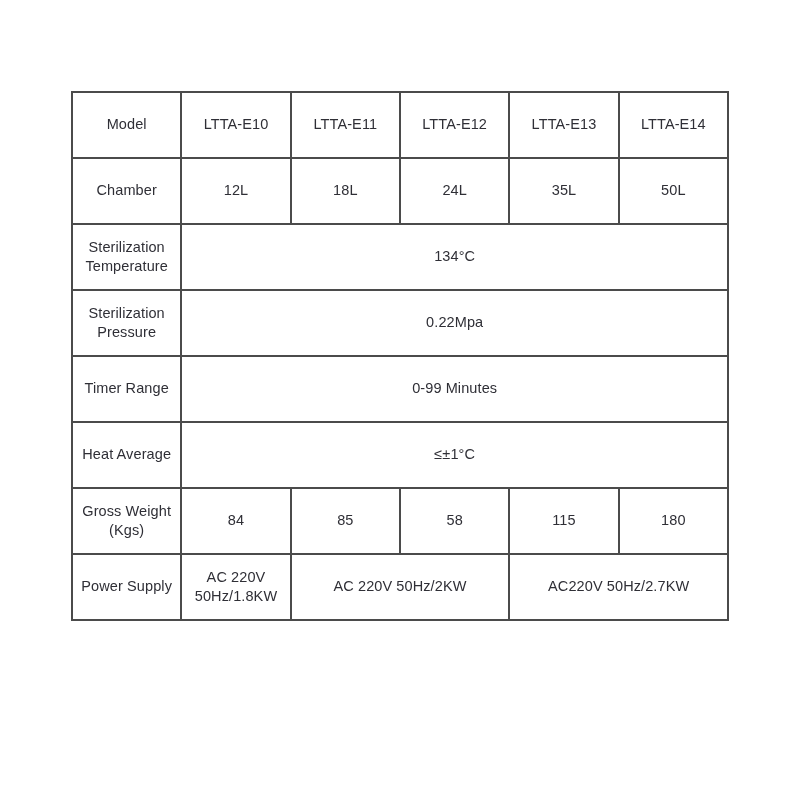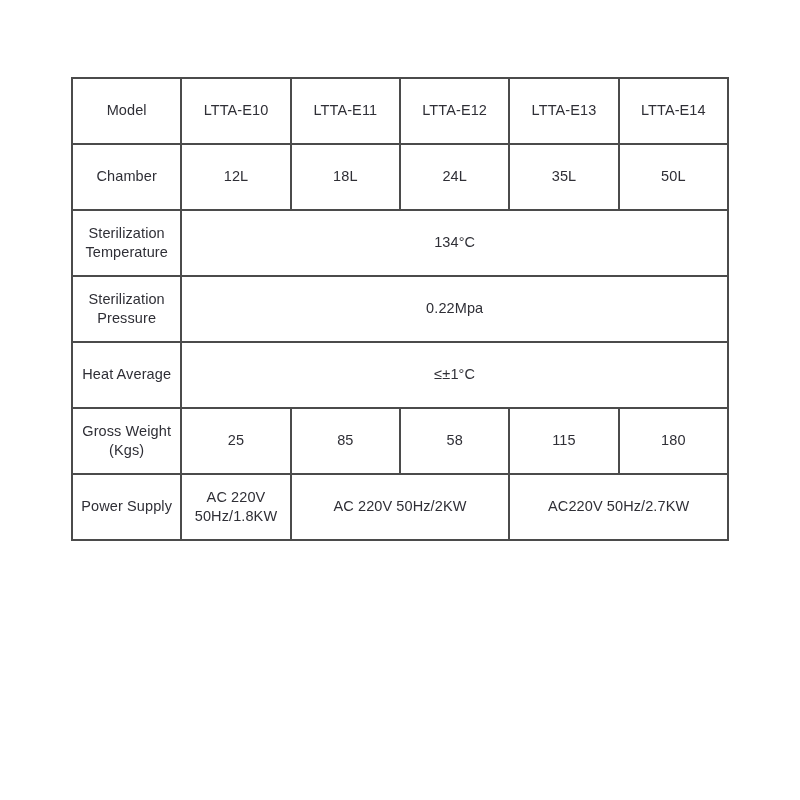--- a/index.html
+++ b/index.html
@@ -12,21 +12,21 @@
   }
   .canvas {
     position: relative;
     width: 800px;
     height: 800px;
     background: #ffffff;
   }
   table.spec-table {
     position: absolute;
     left: 71px;
-    top: 77px;
+    top: 91px;
     width: 658px;
     border-collapse: collapse;
     table-layout: fixed;
     color: #2f2f36;
   }
   table.spec-table td {
     border: 2px solid #4b4b4b;
     text-align: center;
     vertical-align: middle;
     height: 60px;
@@ -63,27 +63,31 @@
         <td>Sterilization
 Temperature</td>
         <td colspan="5">134°C</td>
       </tr>
       <tr>
         <td>Sterilization
 Pressure</td>
         <td colspan="5">0.22Mpa</td>
       </tr>
       <tr>
+        <td>Timer Range</td>
+        <td colspan="5">0-99 Minutes</td>
+      </tr>
+      <tr>
         <td>Heat Average</td>
         <td colspan="5">≤±1°C</td>
       </tr>
       <tr>
         <td>Gross Weight
 (Kgs)</td>
-        <td>25</td>
+        <td>84</td>
         <td>85</td>
         <td>58</td>
         <td>115</td>
         <td>180</td>
       </tr>
       <tr>
         <td>Power Supply</td>
         <td>AC 220V
 50Hz/1.8KW</td>
         <td colspan="2">AC 220V 50Hz/2KW</td>

